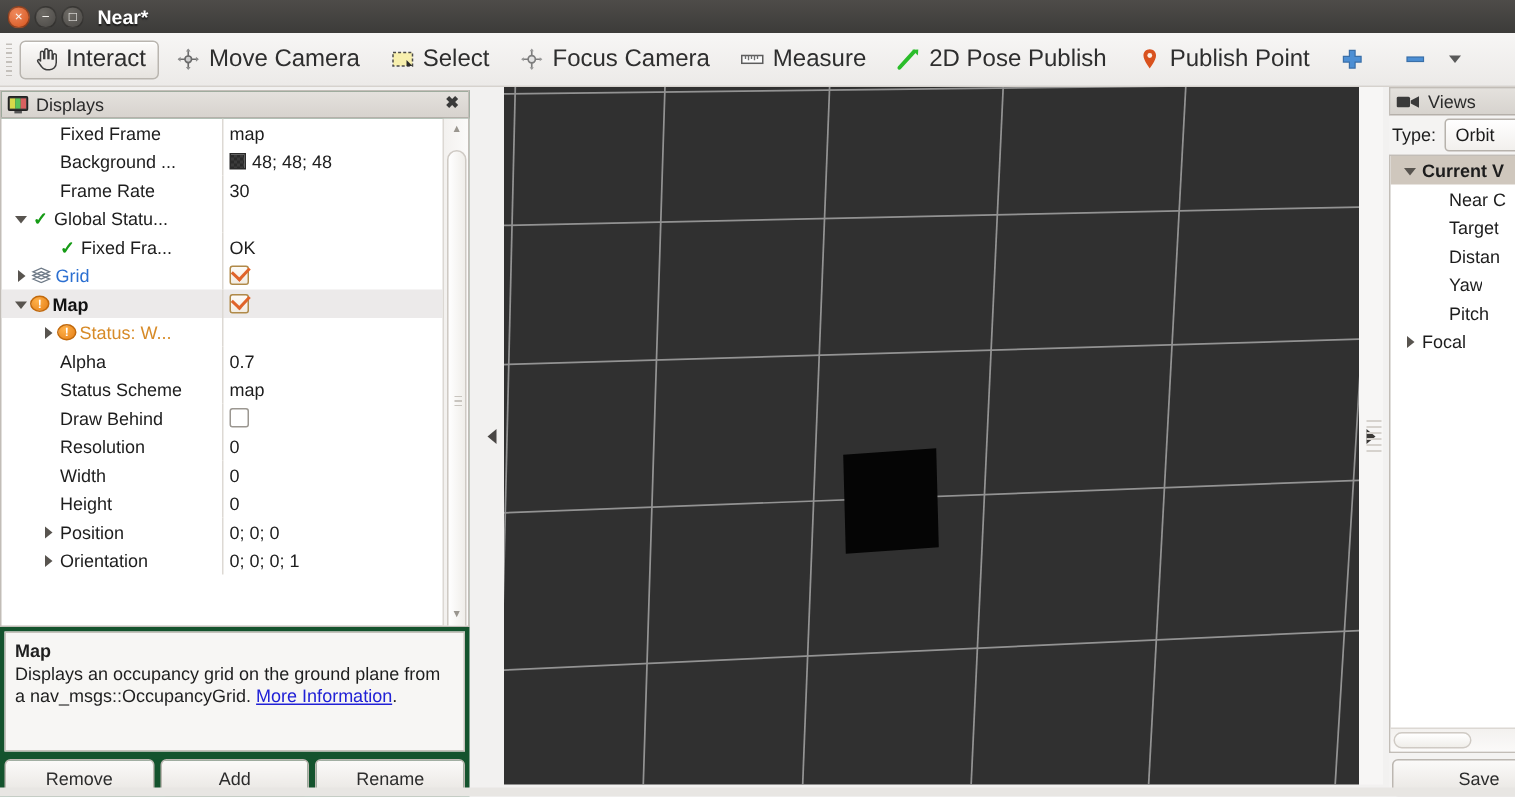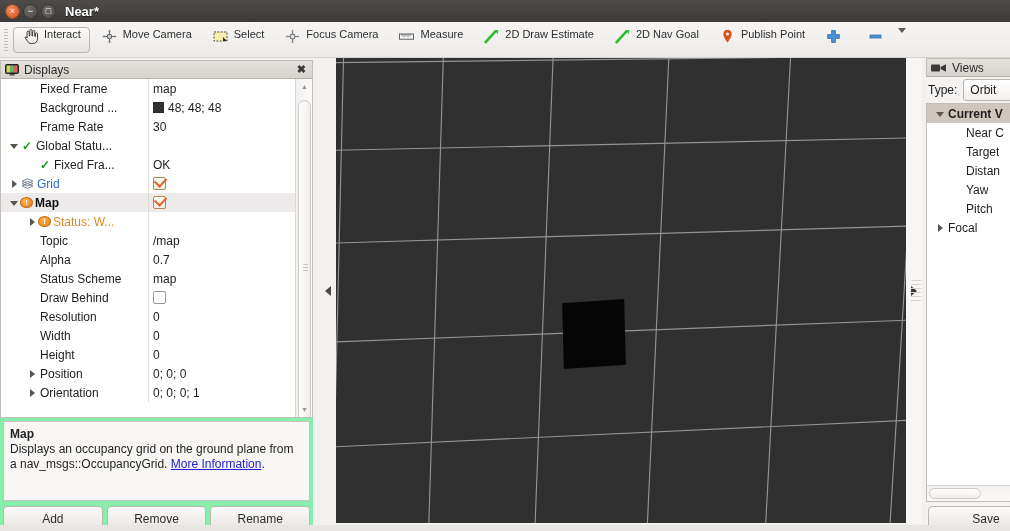--- a/index.html
+++ b/index.html
@@ -38,42 +38,42 @@
     position: absolute; left: 0; top: 22px; width: 1010px; height: 36px;
     background: linear-gradient(to bottom, #f7f6f5 0%, #eceae8 100%);
     border-bottom: 1px solid #d6d2cd;
     display: flex; align-items: center; padding-left: 2px;
   }
   .tb-grip { width: 8px; height: 22px; margin-right: 2px;
     background-image: repeating-linear-gradient(to bottom, #c4c0bb 0 1px, transparent 1px 3px);
     background-size: 4px 100%; background-repeat: no-repeat;
     background-position: 2px 0; }
   .tbtn {
-    display: flex; align-items: flex-start; gap: 5px;
+    display: flex; align-items: center; gap: 5px;
     height: 26px; padding: 0 8px; margin: 0 1px;
     border: 1px solid transparent; border-radius: 4px;
-    color: #2e2e2e; font-size: 11px; white-space: nowrap;
+    color: #2e2e2e; font-size: 16px; white-space: nowrap;
     background: transparent;
   }
   .tbtn.checked {
     border: 1px solid #b9b5af;
     background: linear-gradient(to bottom, #fcfbfa, #e6e3df);
     box-shadow: inset 0 1px 0 #ffffff;
   }
   .tbico { width: 17px; height: 17px; display: block; flex: 0 0 17px; }
   .tb-arrow {
     width: 0; height: 0; margin-left: 4px;
     border-left: 4px solid transparent; border-right: 4px solid transparent;
     border-top: 5px solid #5a5a5a;
   }
 
   
   .displays {
     position: absolute; left: 0; top: 60px; width: 313px; height: 471px;
-    background: #86efac;
+    background: #14532d;
     display: flex; flex-direction: column;
   }
   .panel-hdr {
     height: 19px; background: linear-gradient(to bottom, #e4e1dd, #d7d3ce);
     border: 1px solid #c2bdb7; border-bottom: 1px solid #b5b0aa;
     display: flex; align-items: center; padding: 0 4px; gap: 5px;
   }
   .panel-hdr .ttl { font-size: 12px; color: #2b2b2b; }
   .panel-hdr .spacer { flex: 1; }
   .xclose { font-size: 11px; color: #3a3a3a; font-weight: bold; line-height: 1;
@@ -279,30 +279,23 @@
         </g>
       </svg>
       <span>Measure</span>
     </div>
 
     <div class="tbtn">
       <svg class="tbico" viewBox="0 0 17 17">
         <path d="M2.6 14.2 12.4 3.4" stroke="#2bbd2b" stroke-width="2.6" stroke-linecap="round"></path>
         <path d="M11.2 2.2 15.2 2.0l-.3 4z" fill="#2bbd2b"></path>
       </svg>
-      <span>2D Draw Estimate</span>
-    </div>
-
-    <div class="tbtn">
-      <svg class="tbico" viewBox="0 0 17 17">
-        <path d="M2.6 14.2 12.4 3.4" stroke="#2bbd2b" stroke-width="2.6" stroke-linecap="round"></path>
-        <path d="M11.2 2.2 15.2 2.0l-.3 4z" fill="#2bbd2b"></path>
-      </svg>
-      <span>2D Nav Goal</span>
-    </div>
+      <span>2D Pose Publish</span>
+    </div>
+
 
     <div class="tbtn">
       <svg class="tbico" viewBox="0 0 17 17">
         <path d="M8.5 1.8c-2.5 0-4.2 1.9-4.2 4.2 0 3.2 4.2 8.6 4.2 8.6s4.2-5.4 4.2-8.6c0-2.3-1.7-4.2-4.2-4.2z" fill="#d9521e"></path>
         <circle cx="8.5" cy="6" r="1.6" fill="#fdf0e6"></circle>
       </svg>
       <span>Publish Point</span>
     </div>
 
     <div class="tbtn">
@@ -422,30 +415,20 @@
               <span class="arrow-r"></span>
               <span class="warnico">!</span>
               <span class="tlabel warn">Status: W...</span>
             </span>
             <span class="tval"></span>
           </div>
           <div class="trow">
             <span class="tname">
               <span class="ind1"></span>
               <span class="arrow-none"></span>
-              <span class="tlabel">Topic</span>
-            </span>
-            <span class="tval">
-              <span>/map</span>
-            </span>
-          </div>
-          <div class="trow">
-            <span class="tname">
-              <span class="ind1"></span>
-              <span class="arrow-none"></span>
               <span class="tlabel">Alpha</span>
             </span>
             <span class="tval">
               <span>0.7</span>
             </span>
           </div>
           <div class="trow">
             <span class="tname">
               <span class="ind1"></span>
               <span class="arrow-none"></span>
@@ -526,22 +509,22 @@
         <div class="vs-btn" style="position:absolute;bottom:0;">▼</div>
       </div>
     </div>
 
     <div class="descbox">
       <b>Map</b><br>
       <span>Displays an occupancy grid on the ground plane from a nav_msgs::OccupancyGrid. </span><a href="#">More Information</a><span>.</span>
     </div>
 
     <div class="btnrow">
+      <div class="pbtn">Remove</div>
       <div class="pbtn">Add</div>
-      <div class="pbtn">Remove</div>
       <div class="pbtn">Rename</div>
     </div>
   </div>
 
   <div class="collapse left">
     <span class="ctri-l"></span>
   </div>
 
   <div class="viewport" style="background: rgb(48, 48, 48);">
     <svg class="gridsvg" width="570" height="465">

